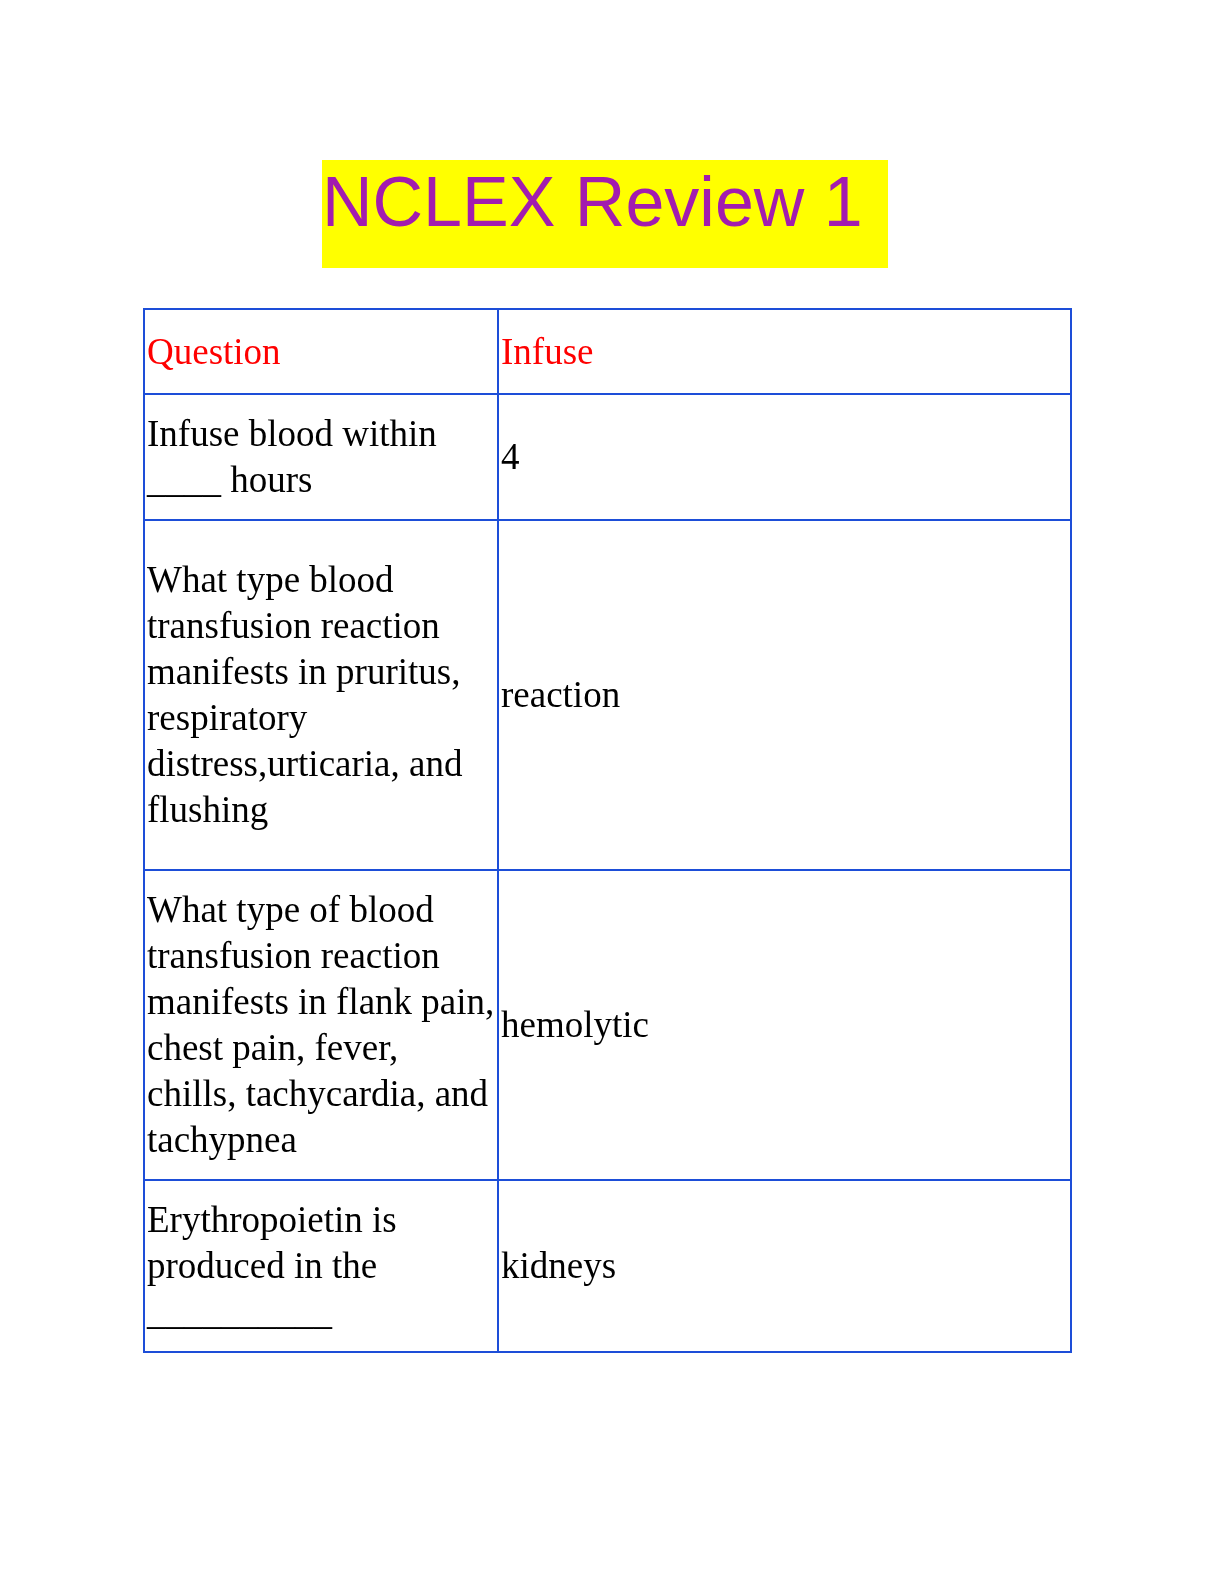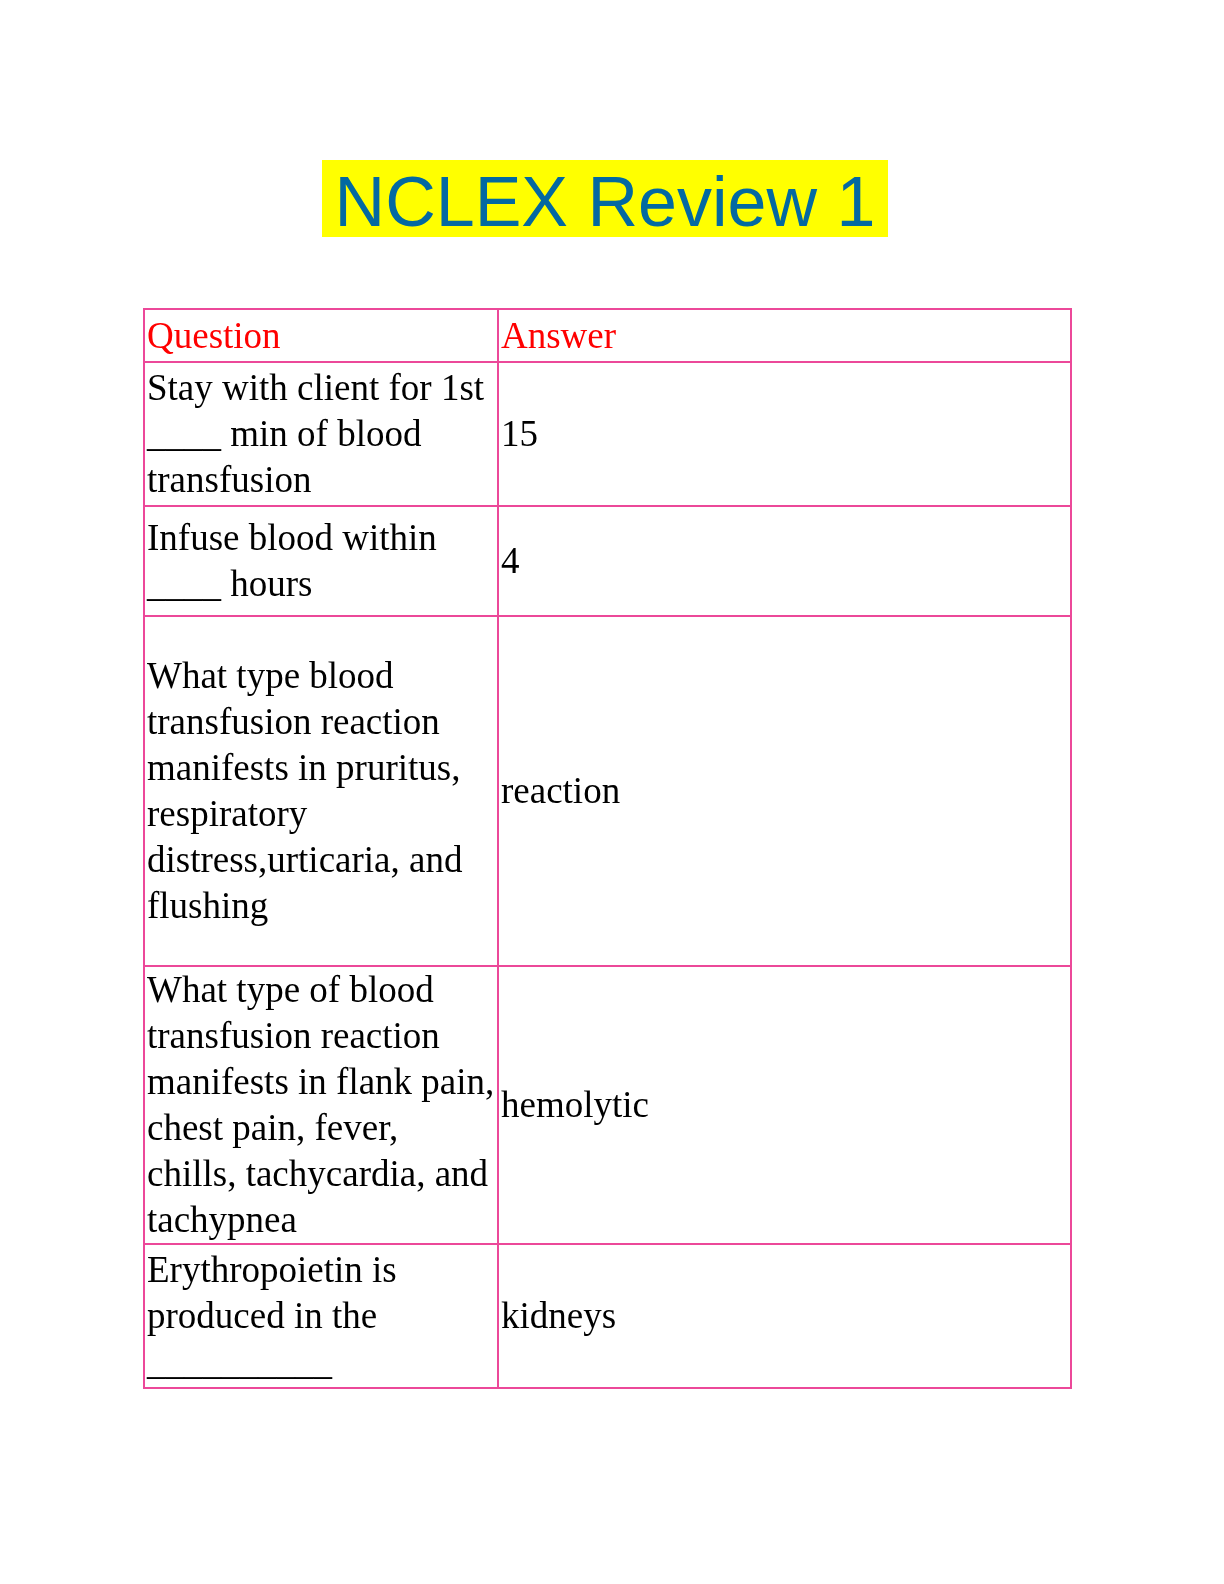--- a/index.html
+++ b/index.html
@@ -1,53 +1,49 @@
 <!DOCTYPE html>
 <html><head>
 <meta charset="utf-8">
 <style>
   html, body { margin: 0; padding: 0; background: #fff; }
   body { width: 1224px; height: 1584px; position: relative; overflow: hidden; }
   .title {
-    position: absolute; left: 322px; top: 160px; width: 566px; height: 77px;
+    position: absolute; left: 322px; top: 160px; width: 566px; height: 108px;
     background: #ffff00;
-    font-family: "Liberation Sans", sans-serif; font-size: 70px; color: #0369a1;
-    line-height: 85px; text-align: center; white-space: nowrap;
+    font-family: "Liberation Sans", sans-serif; font-size: 70px; color: #a21caf;
+    line-height: 85px; text-align: left; white-space: nowrap;
   }
   table.qa {
     position: absolute; left: 143px; top: 308px; width: 927px;
     border-collapse: collapse; table-layout: fixed;
     font-family: "Liberation Serif", serif; font-size: 37px; color: #000;
   }
   table.qa td {
-    border: 2px solid #ec4899; padding: 0 2px; vertical-align: middle;
+    border: 2px solid #1d4ed8; padding: 16px 2px; vertical-align: middle;
     line-height: 46px;
   }
   table.qa col.q { width: 354px; }
   table.qa col.a { width: 573px; }
   .hdr td { color: #ff0000; height: 51px; line-height: 51px; }
 </style>
 </head>
 <body>
 
 <div class="title">NCLEX Review 1</div>
 
 <table class="qa">
   <colgroup>
       <col class="q">
       <col class="a">
     </colgroup>
   <tbody>
       <tr class="hdr">
     <td>Question</td>
-    <td>Answer</td>
-  </tr>
-  <tr style="height:144px">
-    <td>Stay with client for 1st ____ min of blood transfusion</td>
-    <td>15</td>
+    <td>Infuse</td>
   </tr>
   <tr style="height:110px">
     <td>Infuse blood within ____ hours</td>
     <td>4</td>
   </tr>
   <tr style="height:350px">
     <td>What type blood transfusion reaction manifests in pruritus, respiratory distress,urticaria, and flushing</td>
     <td>reaction</td>
   </tr>
   <tr style="height:233px">

